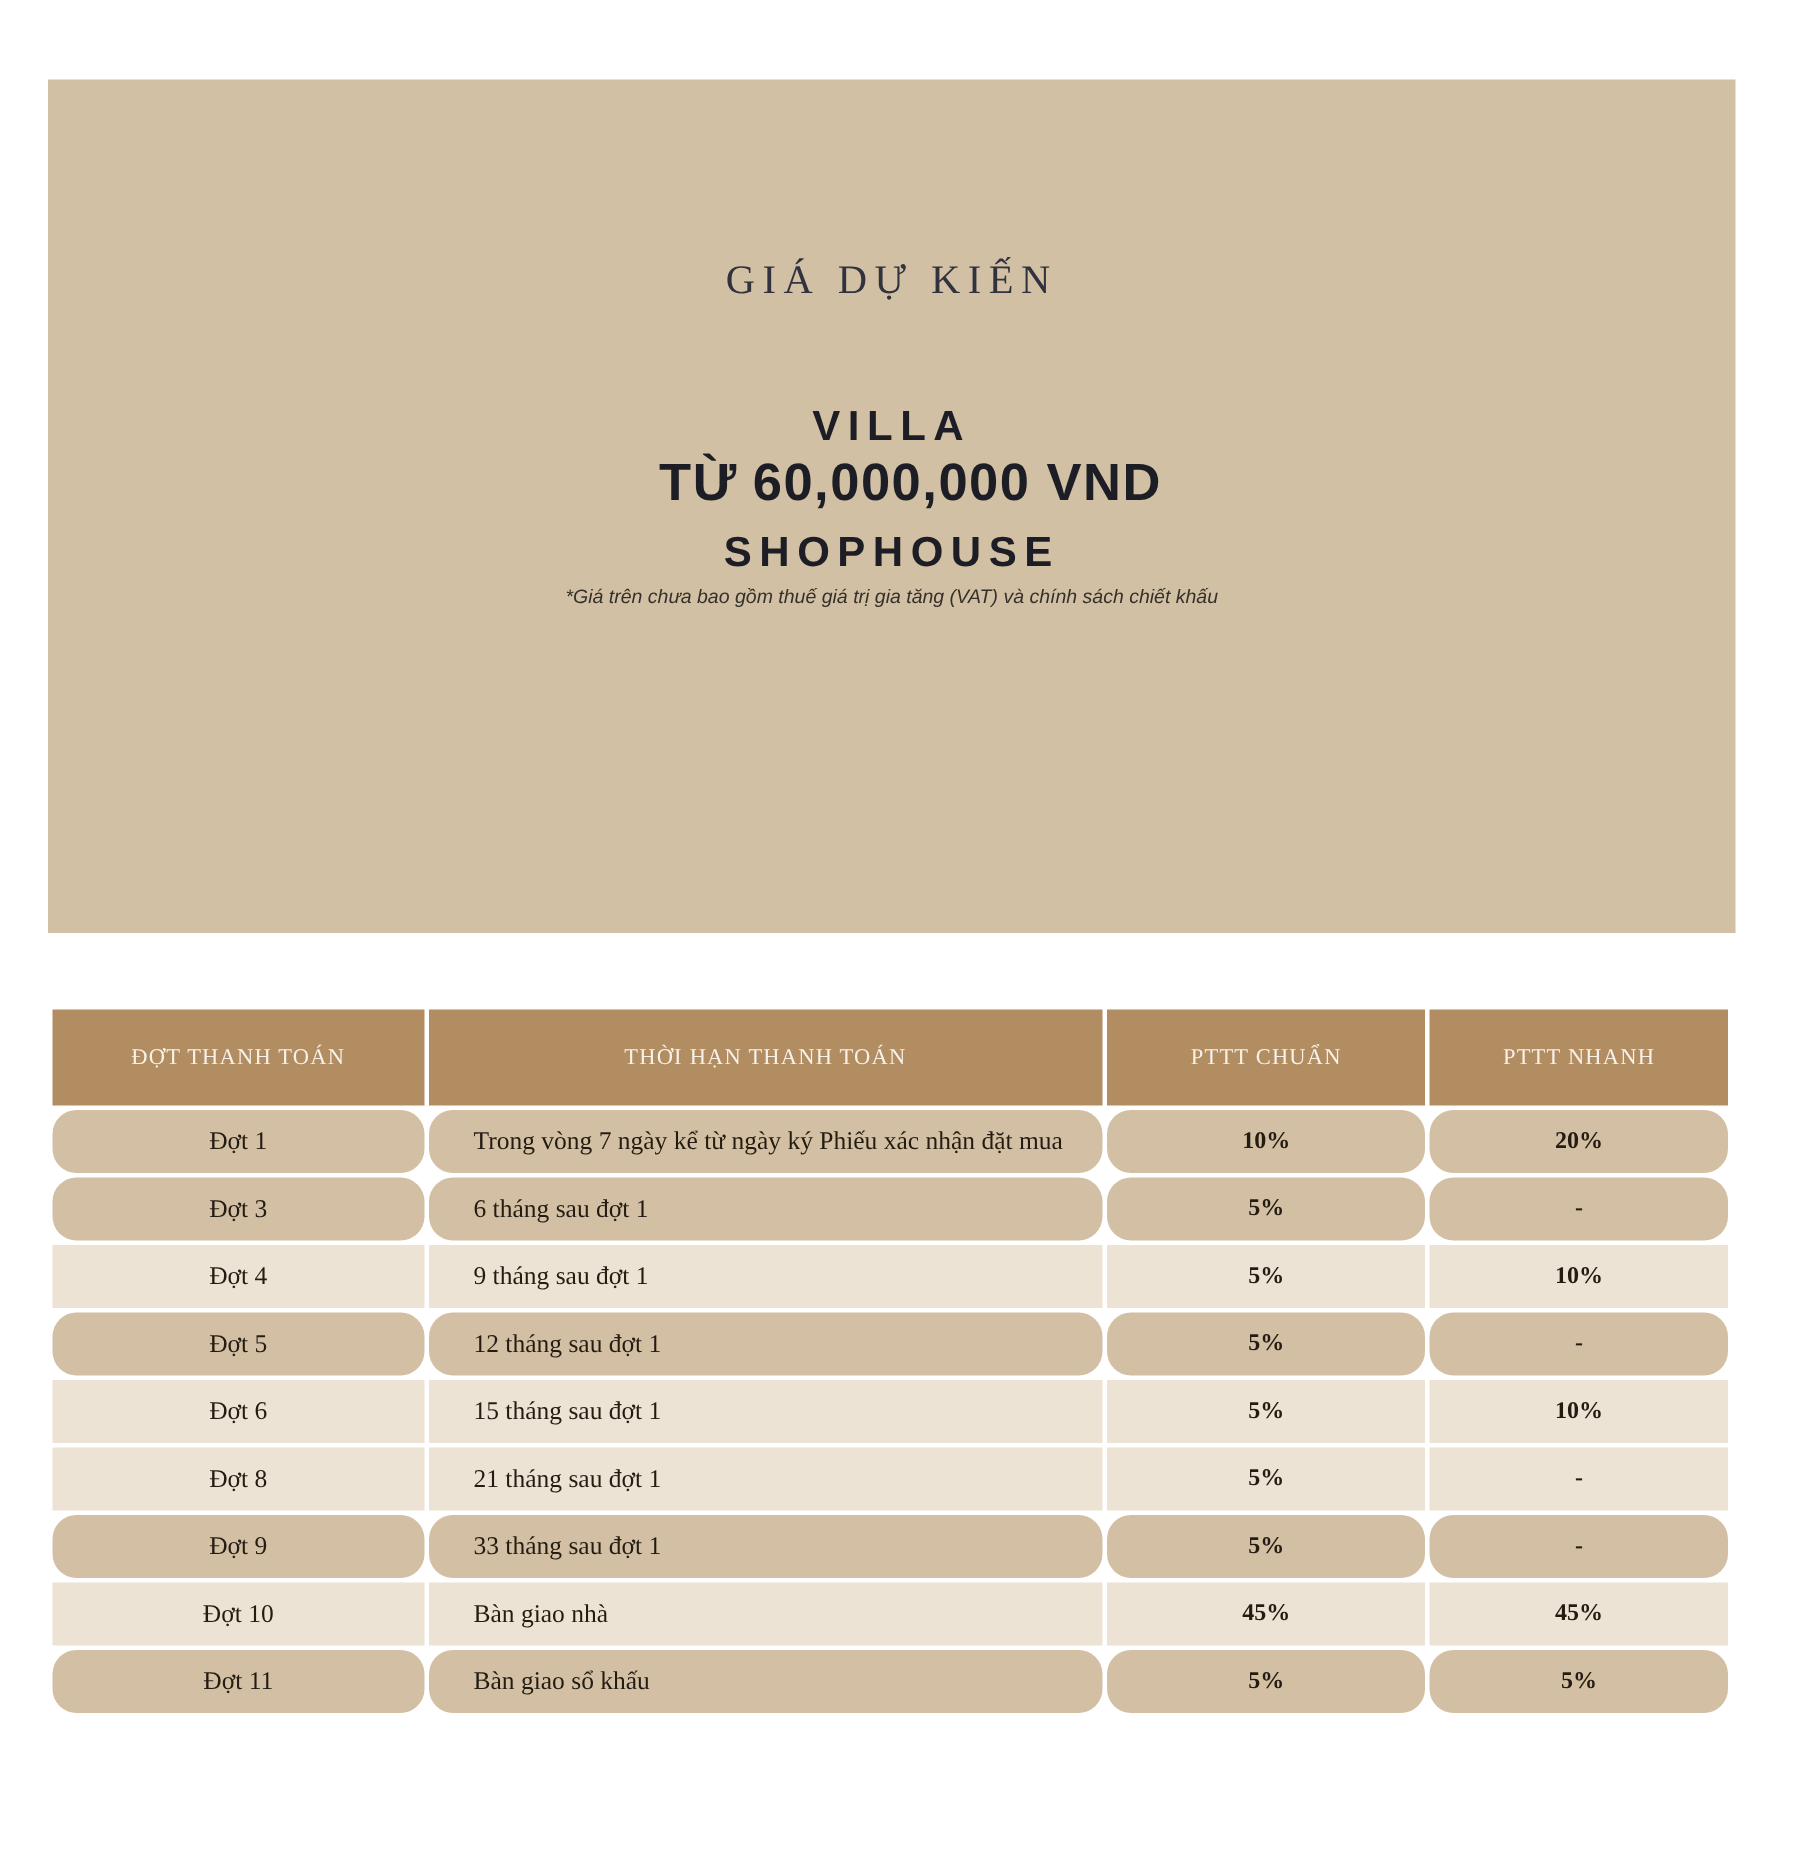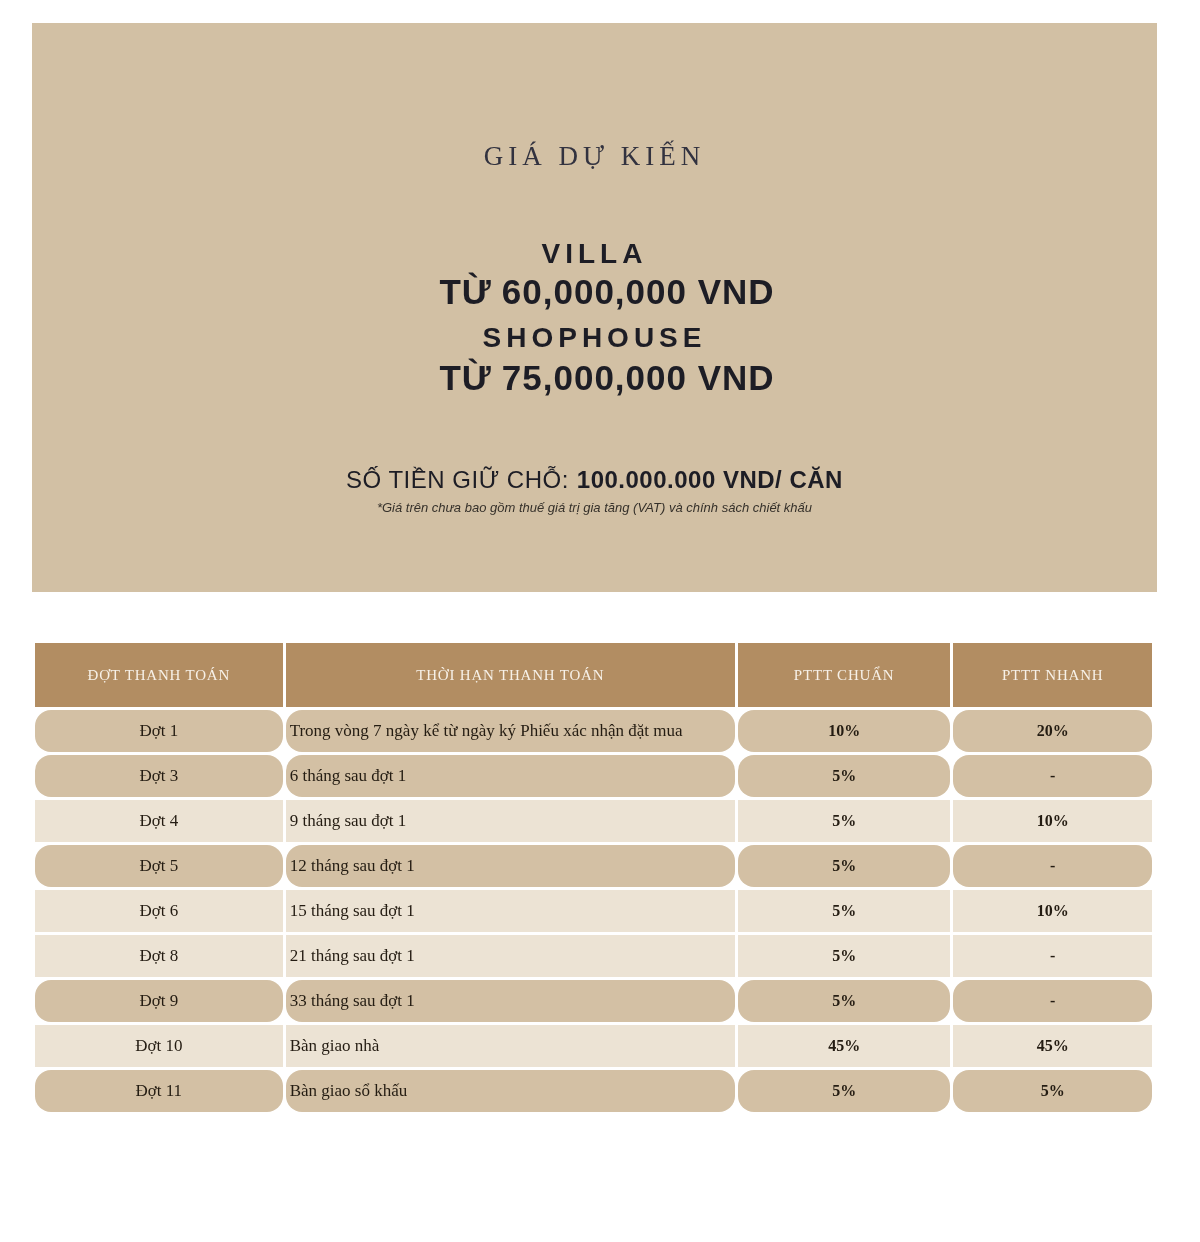--- a/index.html
+++ b/index.html
@@ -8,21 +8,21 @@
     background: #ffffff;
     width: 1200px;
     height: 1242px;
     overflow: hidden;
     font-family: "Liberation Serif", serif;
   }
 
   
   .banner {
     box-sizing: border-box;
-    margin: 23px 43px 0 32px;
+    margin: 53px 43px 0 32px;
     height: 569px;
     background: var(--banner-bg, #d2c0a4);
     text-align: center;
     padding-top: 118px;
   }
   .banner-title {
     margin: 0;
     font-family: "Liberation Serif", serif;
     font-weight: 400;
     font-size: 27px;
@@ -100,43 +100,37 @@
   .pay-table td {
     height: 40px;
     font-size: 17px;
     color: var(--table-text, #241c12);
     vertical-align: middle;
   }
   tr.dark td  { background: var(--row-dark, #d3c0a4); border-radius: 16px; }
   tr.light td { background: var(--row-light, #ece3d4); }
 
   td.c-dot  { text-align: center; }
-  td.c-term { text-align: left; padding-left: 4px; }
+  td.c-term { text-align: left; padding-left: 30px; }
   td.c-pct  { text-align: center; font-weight: 700; font-size: 16px; }
 </style>
 </head>
 <body>
 
 <section class="banner">
   <h1 class="banner-title">GIÁ DỰ KIẾN</h1>
 
   <div class="price-block">
     <div class="type-label">VILLA</div>
     <div class="price-line">
       <span class="price-prefix">TỪ</span><span class="price-amount">60,000,000 VND</span>
     </div>
     <div class="type-label second">SHOPHOUSE</div>
-    <div class="price-line second">
-      <span class="price-prefix">TỪ</span><span class="price-amount">75,000,000 VND</span>
-    </div>
   </div>
 
-  <div class="deposit-line">
-    <span class="deposit-label">SỐ TIỀN GIỮ CHỖ:</span><span class="deposit-amount">100.000.000 VND/ CĂN</span>
-  </div>
   <p class="note">*Giá trên chưa bao gồm thuế giá trị gia tăng (VAT) và chính sách chiết khấu</p>
 </section>
 
 <table class="pay-table">
   <colgroup>
       <col class="c1">
       <col class="c2">
       <col class="c3">
       <col class="c4">
     </colgroup>

